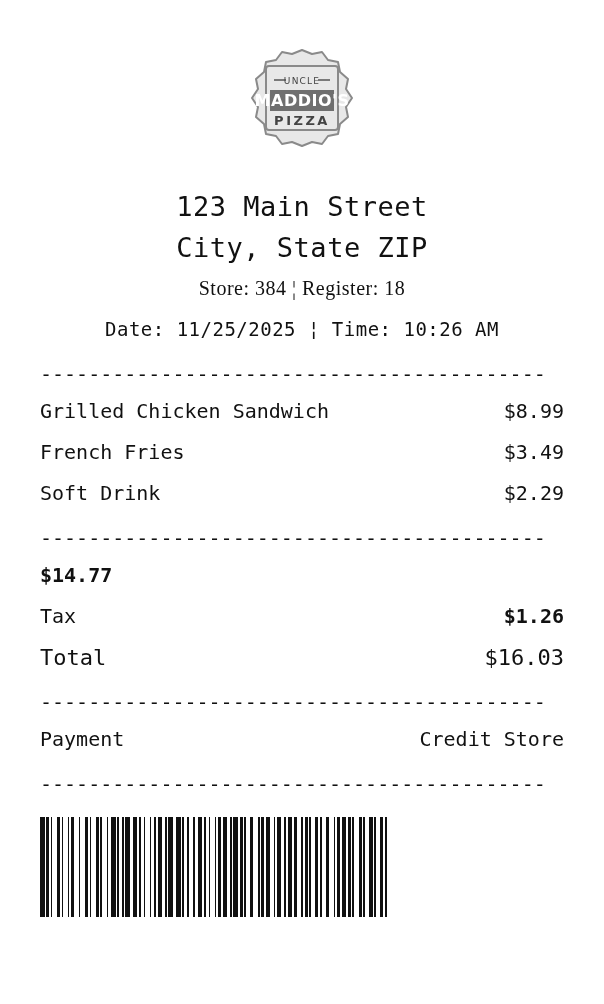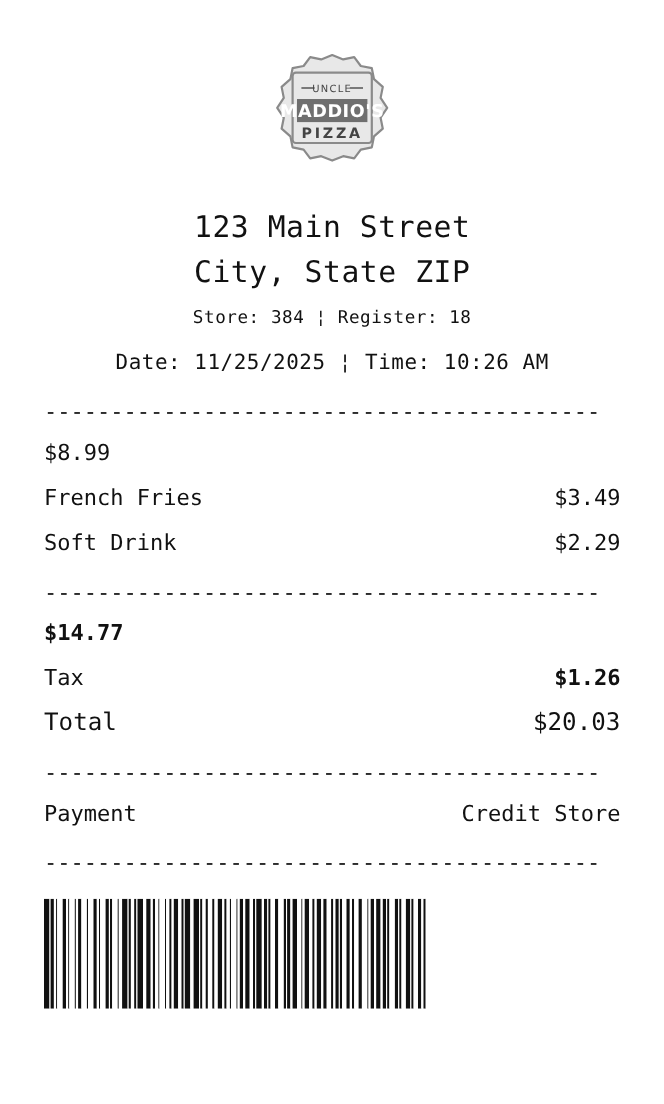--- a/index.html
+++ b/index.html
@@ -41,21 +41,22 @@
     width: 100%;
     text-align: center;
   }
   .hline {
     font-size: 27px;
     line-height: 41px;
     letter-spacing: 0.5px;
     white-space: nowrap;
   }
   .hline.meta {
-    font-size: 16px;
+    font-size: 20px;
+    font-family: Liberation Serif, serif;
   }
   .hline.meta2 {
     font-size: 19px;
   }
 
   
   .divider {
     width: 100%;
     font-size: 20px;
     line-height: 26px;
@@ -124,20 +125,21 @@
     <div class="hline">123 Main Street</div>
     <div class="hline">City, State ZIP</div>
     <div class="hline meta">Store: 384 ¦ Register: 18</div>
     <div class="hline meta2">Date: 11/25/2025 ¦ Time: 10:26 AM</div>
   </div>
 
   <div class="divider">------------------------------------------</div>
 
   <div class="rows">
     <div class="row">
+      <span class="label">Grilled Chicken Sandwich</span>
       <span class="value">$8.99</span>
     </div>
     <div class="row">
       <span class="label">French Fries</span>
       <span class="value">$3.49</span>
     </div>
     <div class="row">
       <span class="label">Soft Drink</span>
       <span class="value">$2.29</span>
     </div>
@@ -148,21 +150,21 @@
   <div class="rows">
     <div class="row totals">
       <span class="value">$14.77</span>
     </div>
     <div class="row totals">
       <span class="label">Tax</span>
       <span class="value">$1.26</span>
     </div>
     <div class="row total">
       <span class="label">Total</span>
-      <span class="value">$20.03</span>
+      <span class="value">$16.03</span>
     </div>
   </div>
 
   <div class="divider">------------------------------------------</div>
 
   <div class="rows">
     <div class="row">
       <span class="label">Payment</span>
       <span class="value">Credit Store</span>
     </div>

